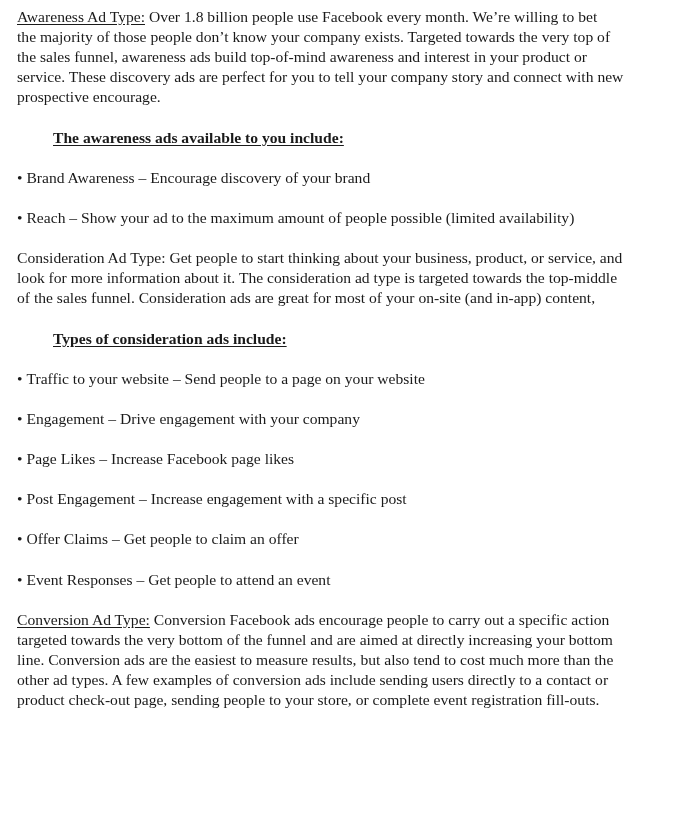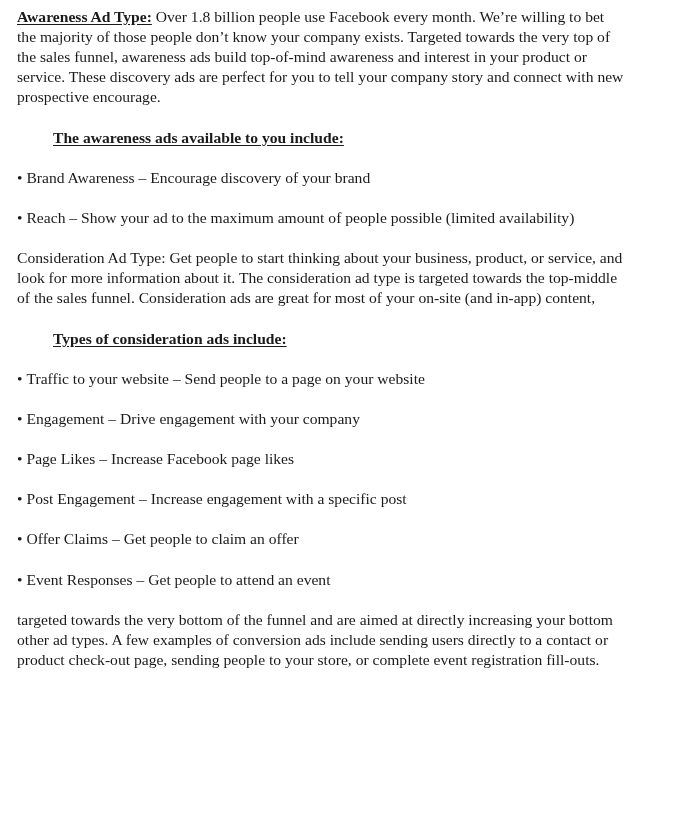--- a/index.html
+++ b/index.html
@@ -22,21 +22,21 @@
       left: 17px;
       top: 7px;
       width: 680px;
     }
     p {
       margin: 0 0 20.1px 0;
       padding: 0;
       white-space: normal;
     }
     .lbl {
-      font-weight: bold;
+      font-weight: normal;
       text-decoration: underline;
       text-underline-offset: 2px;
     }
     .heading {
       font-weight: bold;
       text-decoration: underline;
       text-underline-offset: 2px;
       margin-left: 36px;
     }
     .bullet-sym { margin-right: 4px; }
@@ -93,18 +93,20 @@
     <span class="bullet-sym">•</span><span>Post Engagement</span> <span>–</span> <span>Increase engagement with a specific post</span>
   </p>
   <p>
     <span class="bullet-sym">•</span><span>Offer Claims</span> <span>–</span> <span>Get people to claim an offer</span>
   </p>
   <p>
     <span class="bullet-sym">•</span><span>Event Responses</span> <span>–</span> <span>Get people to attend an event</span>
   </p>
 
   <p class="p-justify-lines">
+    <span class="l"><span class="lbl">Conversion Ad Type:</span><span> Conversion Facebook ads encourage people to carry out a specific action</span></span>
     <span class="l">targeted towards the very bottom of the funnel and are aimed at directly increasing your bottom</span>
+    <span class="l">line. Conversion ads are the easiest to measure results, but also tend to cost much more than the</span>
     <span class="l">other ad types. A few examples of conversion ads include sending users directly to a contact or</span>
     <span class="l">product check-out page, sending people to your store, or complete event registration fill-outs.</span>
   </p>
 
 </div>
 
 </body></html>

